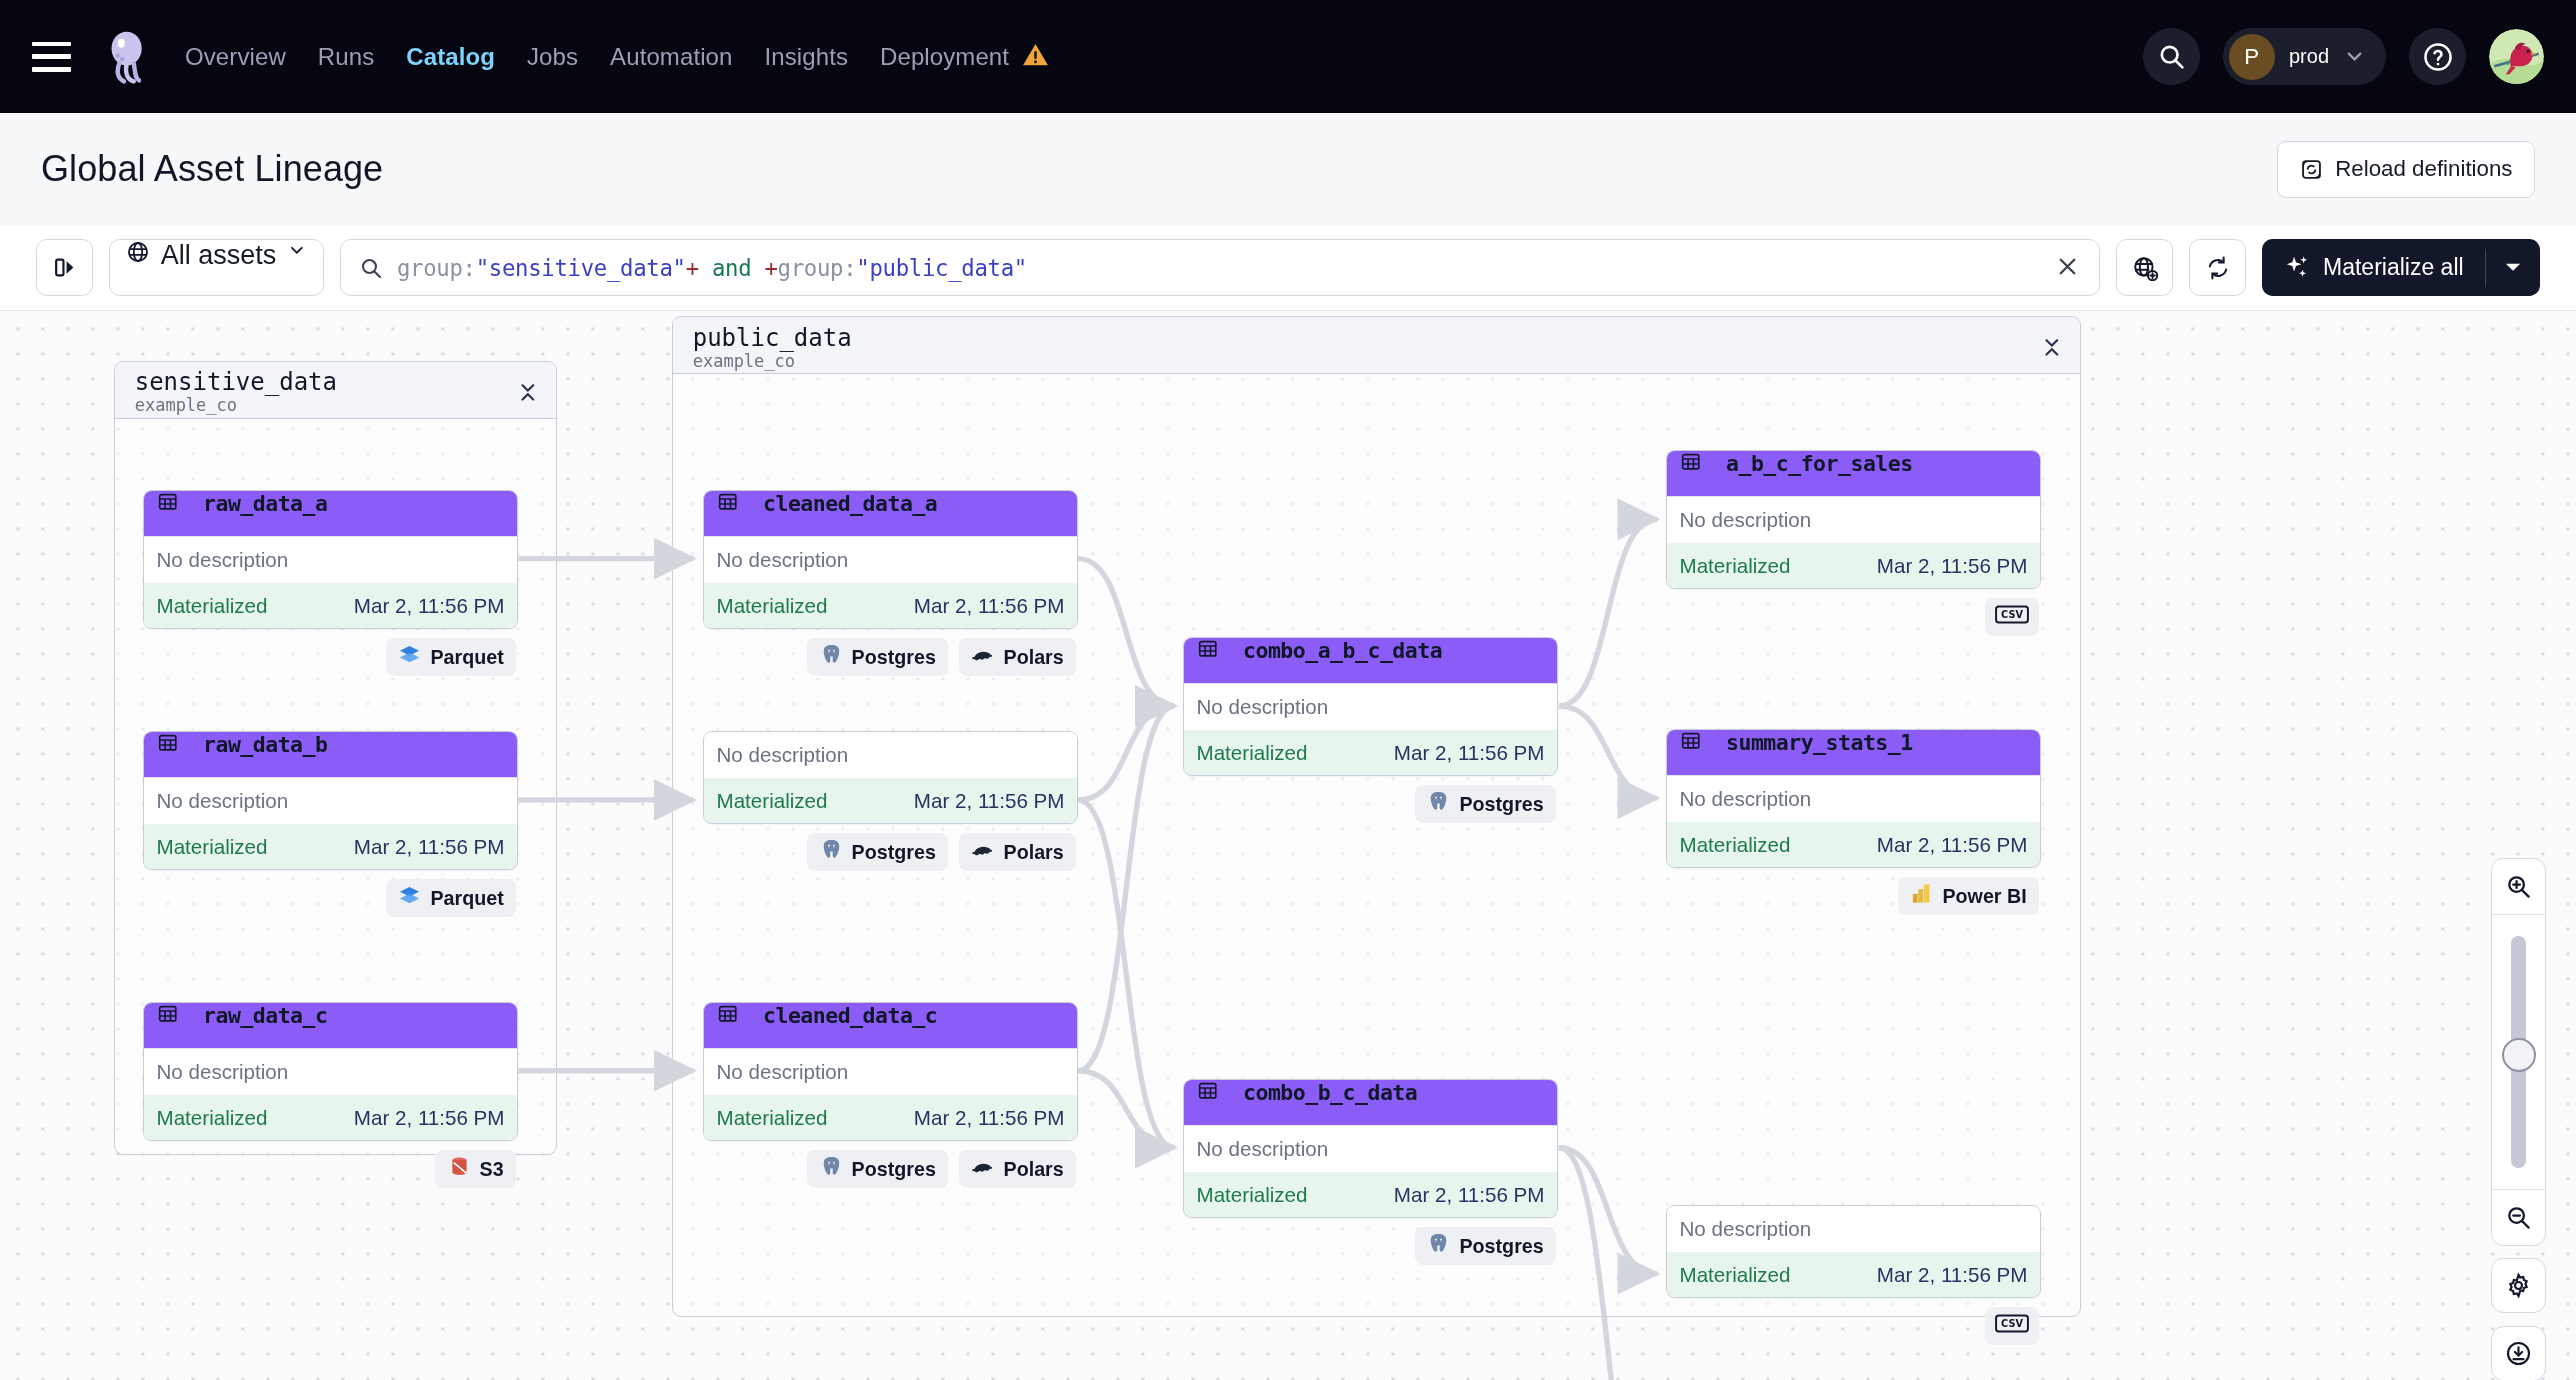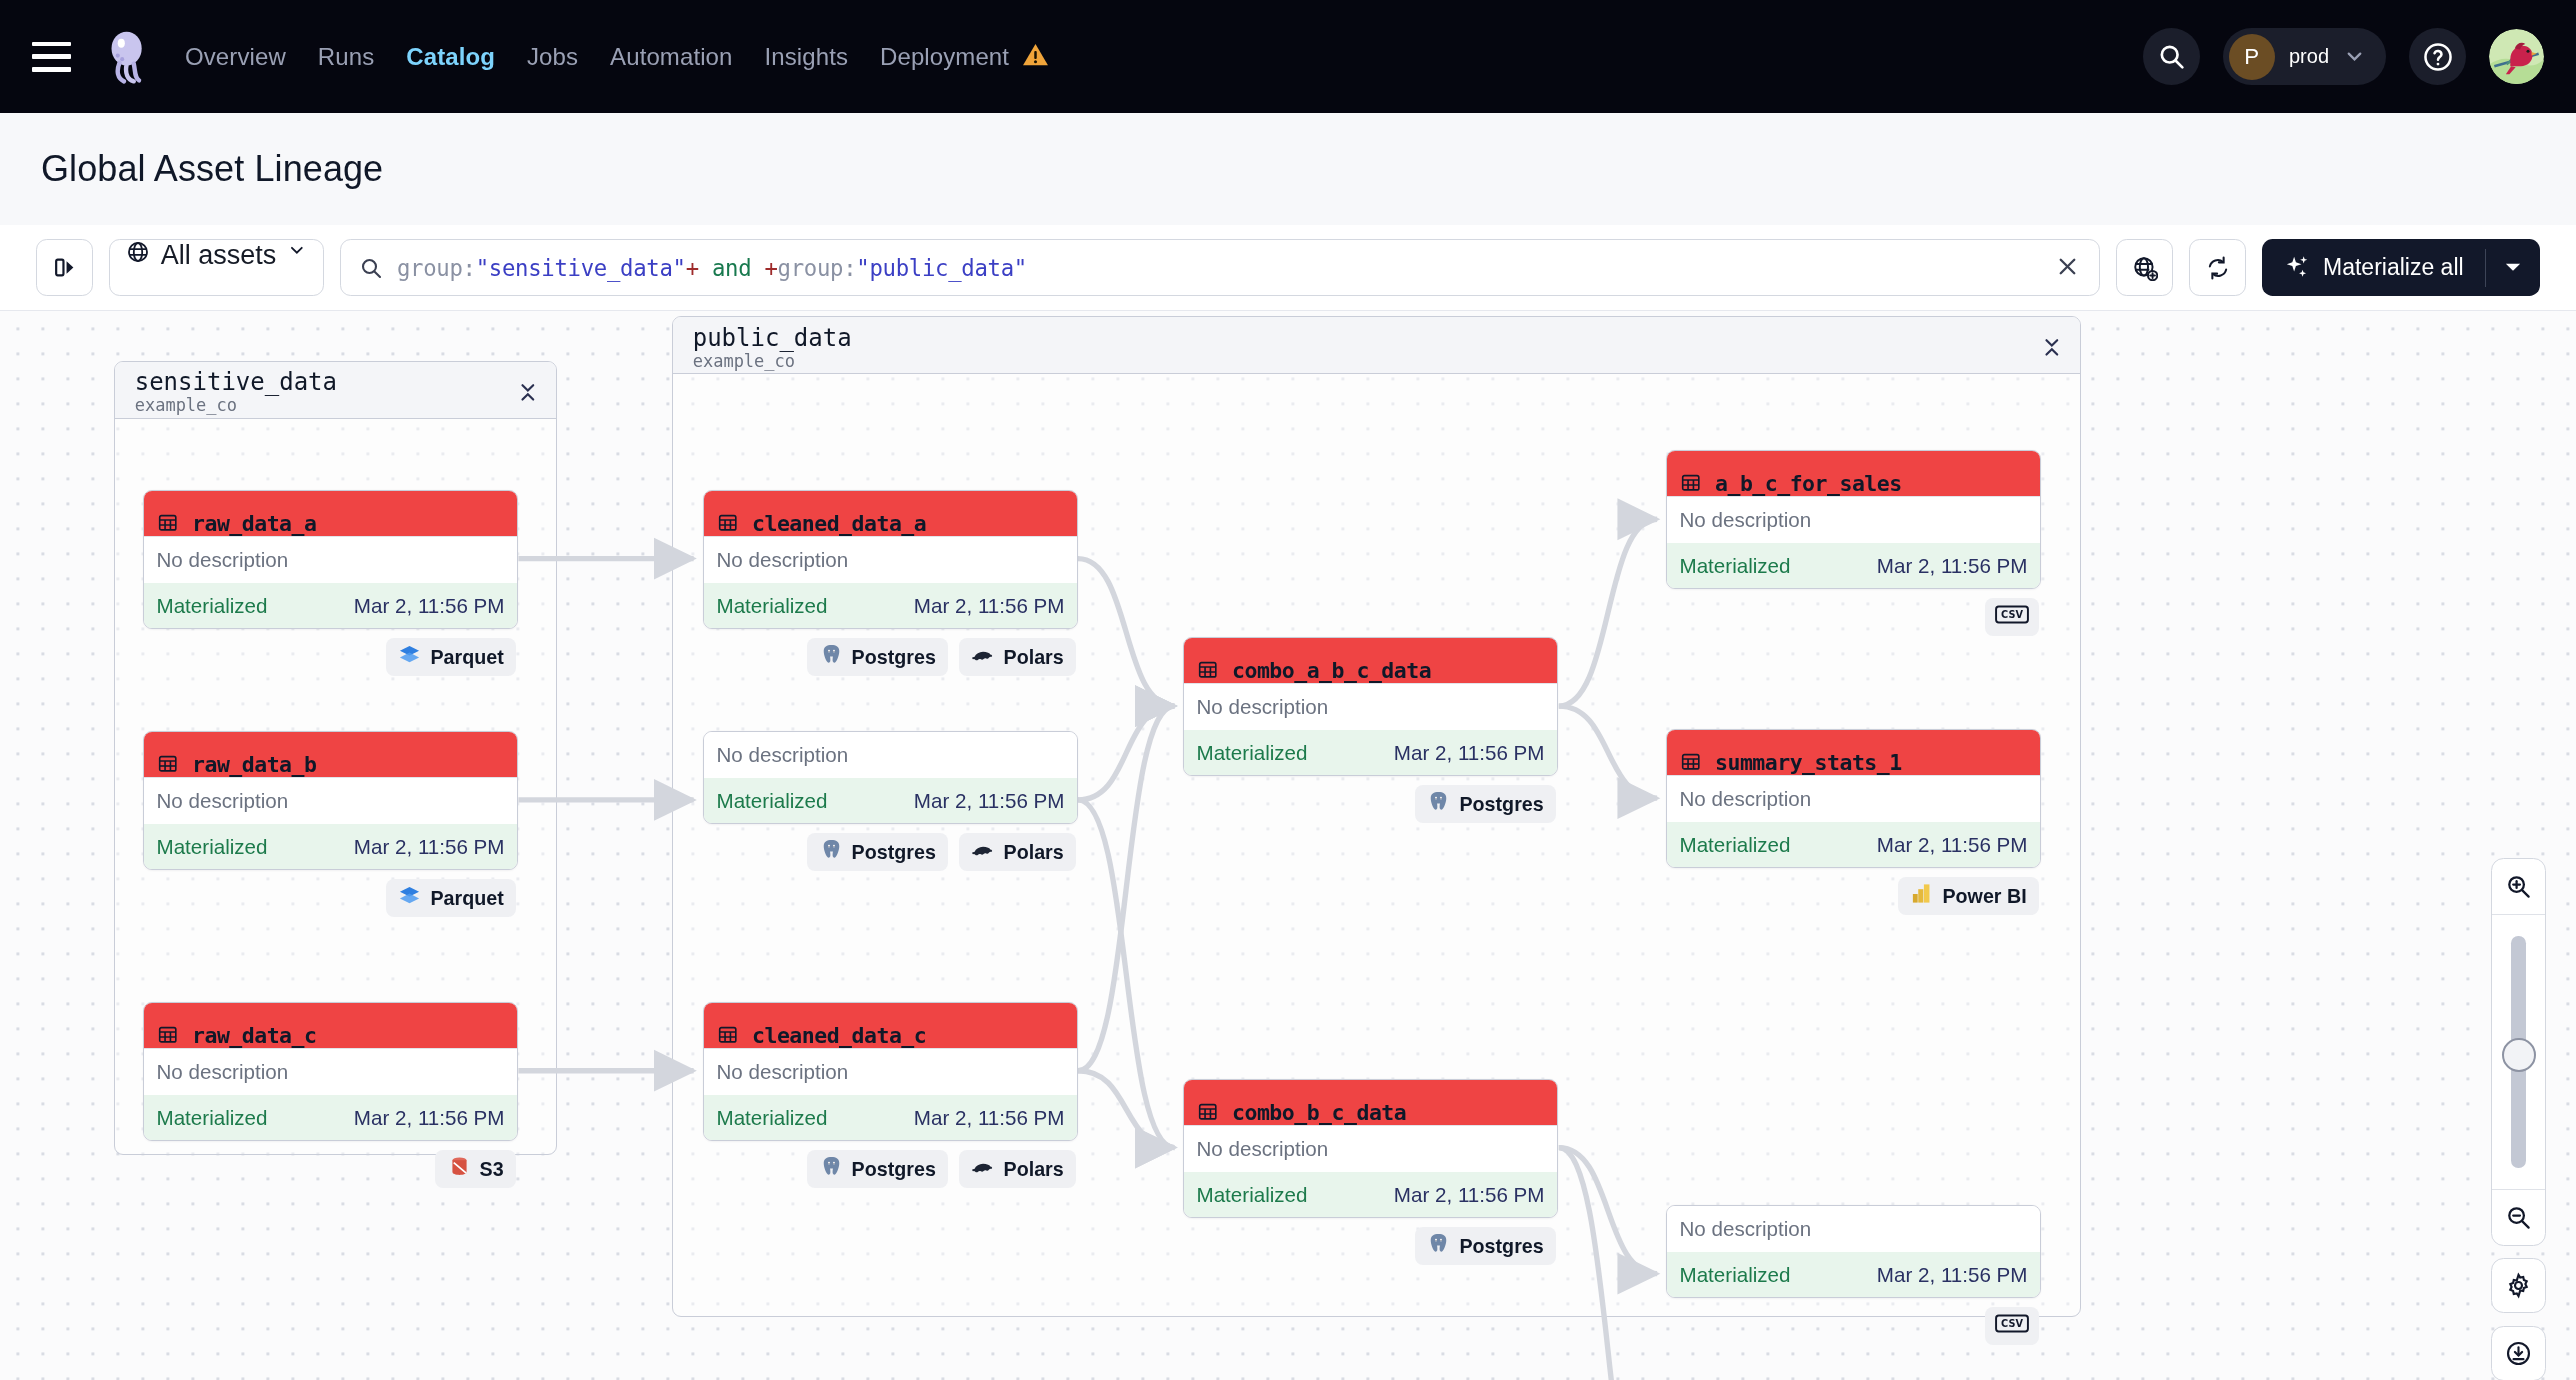--- a/index.html
+++ b/index.html
@@ -82,22 +82,22 @@
   .group-box { position:absolute; border:0.9px solid #c9cdd8; border-radius:9px; background:rgba(255,255,255,0.45); }
   .group-head { height:57px; background:#f4f5f8; border-bottom:0.9px solid #c9cdd8; border-radius:8px 8px 0 0;
                 padding: 7.2px 19.7px 0 19.7px; position:relative; }
   .group-name { font-family:"DejaVu Sans Mono", monospace; font-size:24px; color:#101828; line-height:27px;}
   .group-sub  { font-family:"DejaVu Sans Mono", monospace; font-size:17px; color:#6b7280; line-height:19.7px;}
   .group-collapse { position:absolute; right:18px; top:16px; cursor:pointer; }
 
   .node { position:absolute; width:375px; }
   .node-card { border:0.9px solid #c9cdd8; border-radius:9px; background:#fff; overflow:hidden;
                box-shadow: 0 0.9px 1.8px rgba(16,24,40,.05); }
-  .node-head { height:46px; background:#ef4444; border-bottom:0.9px solid #e2e4ea;
-               display:flex; align-items:flex-end; gap:14px; padding:0 12.5px; }
+  .node-head { height:46px; background:#8b5cf6; border-bottom:0.9px solid #e2e4ea;
+               display:flex; align-items:flex-start; gap:25px; padding:0 12.5px; }
   .node-name { font-family:"DejaVu Sans Mono", monospace; font-size:21.5px; color:#101828; font-weight:700; letter-spacing:-0.5px;}
   .node-desc { height:46px; display:flex; align-items:center; padding:0 12.5px; font-size:20.6px; color:#6b7280; background:#fff;}
   .node-status { height:45px; background:#e8f5ec; display:flex; align-items:center; padding:0 12.5px; }
   .status-text { font-size:20.6px; color:#1c7a4b; }
   .status-time { margin-left:auto; font-size:20.6px; color:#2a3163; }
   .tagrow { display:flex; justify-content:flex-end; gap:10.7px; margin-top:9px; padding-right:1.8px; }
   .tag { height:38px; background:#eff0f3; border-radius:8px; display:flex; align-items:center; gap:9px;
          padding:0 12.5px; font-size:19.7px; color:#101828; font-weight:700; }
   .tag.small { padding:0 9px; }
 
@@ -188,20 +188,31 @@
         <circle cx="44" cy="25" r="1.7" fill="#1b1b1b"></circle>
         <path d="M48 26 l6 2 l-6 2 Z" fill="#e8a33d"></path>
         <path d="M25 42 l-6 9 l4 0 l7 -8 Z" fill="#c9224c"></path>
       </svg>
     </div>
   </div>
 </div>
 
 <div id="pagehead">
   <div id="pagetitle">Global Asset Lineage</div>
+  <div class="reload-btn">
+    <svg width="23" height="23" viewBox="0 0 24 24" fill="none" stroke="#161b26" stroke-width="1.9">
+      <path d="M4 7 L4 4 L7 4"></path>
+        <path d="M20 17 L20 20 L17 20"></path>
+      <path d="M4 4 L20 20" stroke-opacity="0"></path>
+      <rect x="3.2" y="3.2" width="17.6" height="17.6" rx="3"></rect>
+      <path d="M8 12 a4 4 0 0 1 7-2.6"></path>
+        <path d="M16 12 a4 4 0 0 1 -7 2.6"></path>
+    </svg>
+    <span>Reload definitions</span>
+  </div>
 </div>
 
 <div id="toolbar">
   <div class="sq-btn">
     <svg width="25" height="25" viewBox="0 0 24 24">
       <rect x="4" y="4.5" width="7" height="15" rx="1.4" fill="none" stroke="#12182a" stroke-width="2.1"></rect>
       <path d="M14 6 L20.5 12 L14 18 Z" fill="#12182a"></path>
     </svg>
   </div>
 

